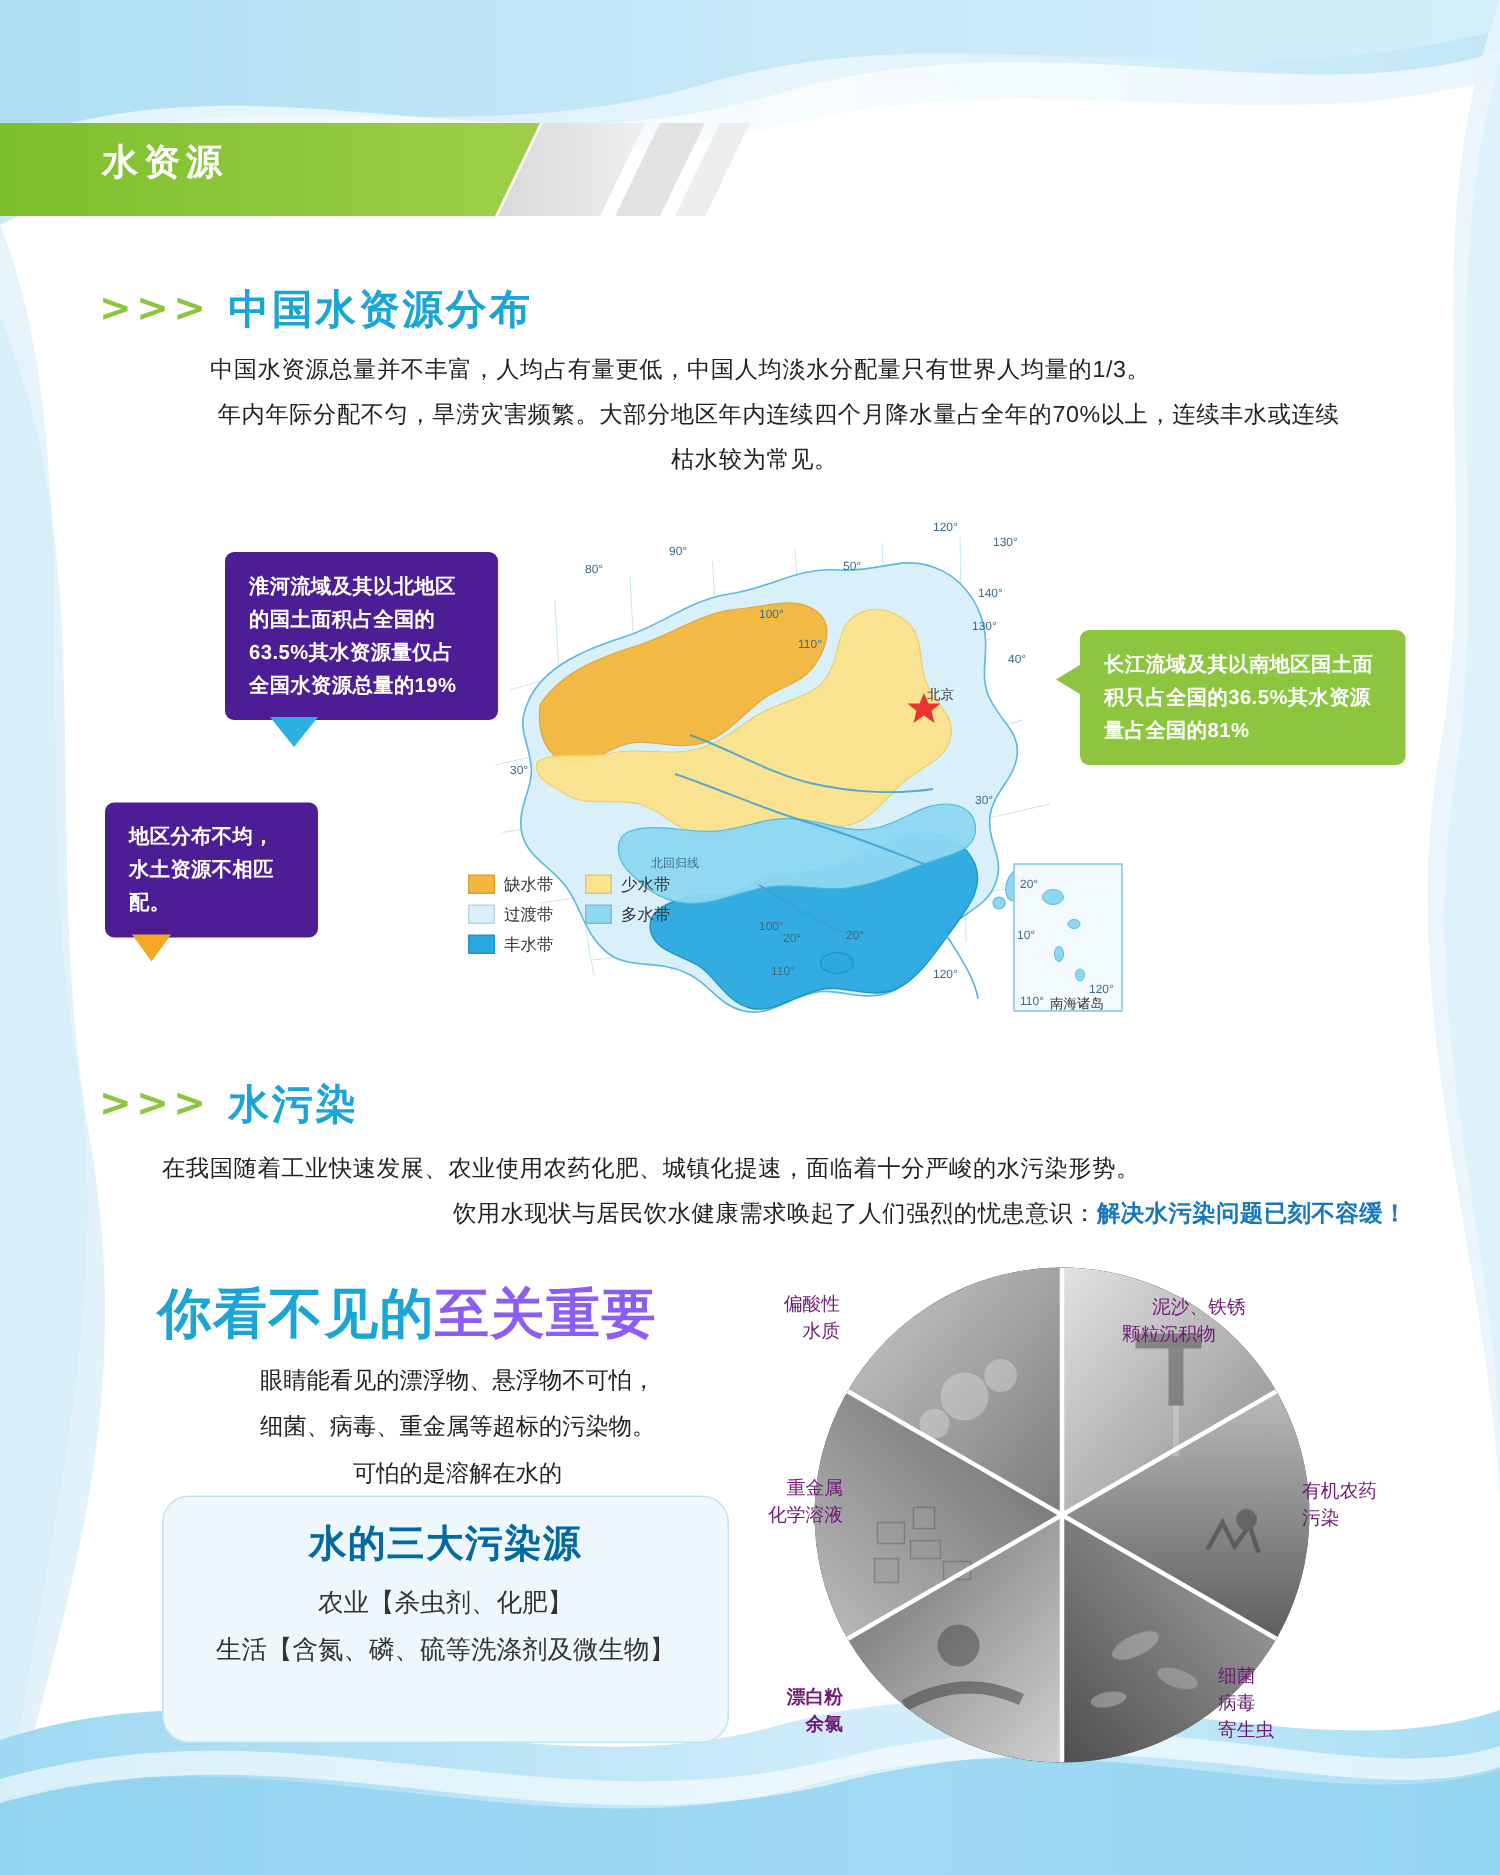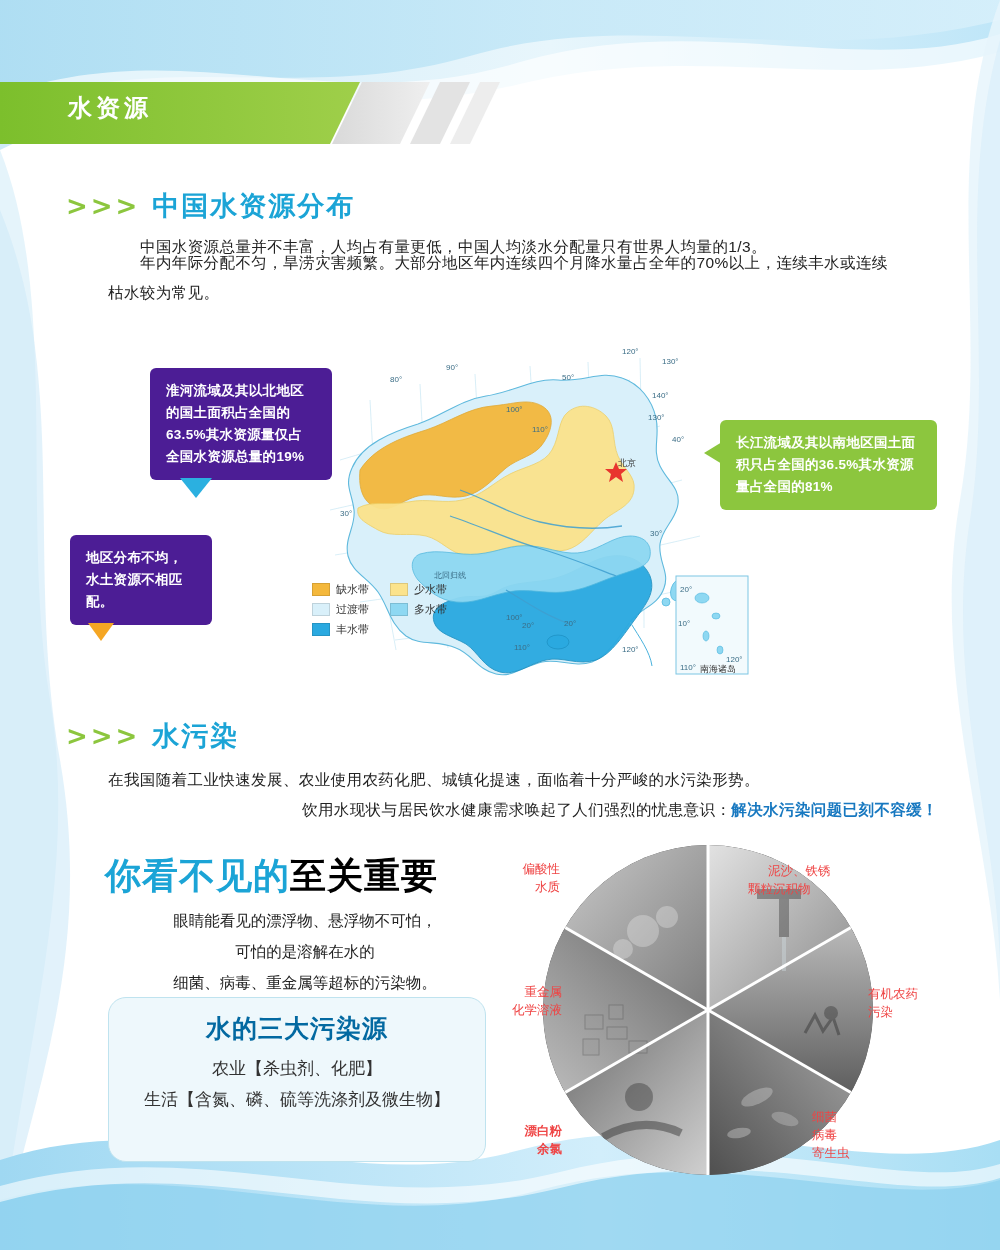--- a/index.html
+++ b/index.html
@@ -166,21 +166,21 @@
   .big-title {
     position: absolute;
     left: 105px;
     top: 852px;
     z-index: 6;
     font-size: 36px;
     font-weight: bold;
     color: #1ba4d6;
     letter-spacing: 1px;
   }
-  .big-title .em { color: #000000; }
+  .big-title .em { color: #8b5cf6; }
 
   .mid-text {
     position: absolute;
     left: 110px;
     top: 905px;
     width: 390px;
     z-index: 6;
     text-align: center;
     font-size: 15.5px;
     line-height: 31px;
@@ -236,21 +236,21 @@
     left: 0; top: 0;
     width: 330px; height: 330px;
     z-index: 7;
   }
 
   .wlabel {
     position: absolute;
     z-index: 8;
     font-size: 12.5px;
     line-height: 18px;
-    color: #ef4444;
+    color: #701a75;
   }
   .wlabel.right { text-align: left; }
   .wlabel.left  { text-align: right; }
 </style>
 </head>
 <body>
 
 <div class="page">
 
   <svg class="bg-waves" viewBox="0 0 1000 1250" preserveAspectRatio="none">
@@ -302,21 +302,21 @@
     <polygon points="480,0 500,0 470,62 450,62" fill="#ededed"></polygon>
   </svg>
   <div class="header-title">水资源</div>
 
   <div class="sec-head" style="left:66px; top:188px;">
     <span class="sec-arrows">&gt;&gt;&gt;</span>
     <span class="sec-title">中国水资源分布</span>
   </div>
 
   <div class="para indent" style="left:108px; top:232px; width:790px;">中国水资源总量并不丰富，人均占有量更低，中国人均淡水分配量只有世界人均量的1/3。</div>
-  <div class="para indent" style="left:108px; top:248px; width:790px;">年内年际分配不匀，旱涝灾害频繁。大部分地区年内连续四个月降水量占全年的70%以上，连续丰水或连续枯水较为常见。</div>
+  <div class="para indent" style="left:108px; top:262px; width:790px;text-align:center;">年内年际分配不匀，旱涝灾害频繁。大部分地区年内连续四个月降水量占全年的70%以上，连续丰水或连续枯水较为常见。</div>
 
   <div class="map-wrap">
     <svg viewBox="0 0 460 350" width="460" height="350">
 
       <g stroke="#9fd4ea" stroke-width=".5" fill="none" opacity=".8">
         <path d="M40,120 C120,96 230,70 330,40"></path>
         <path d="M30,170 C120,150 250,120 360,86"></path>
         <path d="M35,215 C130,200 260,172 382,140"></path>
         <path d="M60,262 C150,250 280,224 400,196"></path>
         <path d="M95,300 C180,290 300,268 410,244"></path>
@@ -458,22 +458,22 @@
   <div class="para" style="left:108px; top:795px; width:830px;text-align:right;">
     <span>饮用水现状与居民饮水健康需求唤起了人们强烈的忧患意识：</span><span class="hl-blue">解决水污染问题已刻不容缓！</span>
   </div>
 
   <div class="big-title">
     <span>你看不见的</span><span class="em">至关重要</span>
   </div>
 
   <div class="mid-text">
     <div>眼睛能看见的漂浮物、悬浮物不可怕，</div>
+    <div>细菌、病毒、重金属等超标的污染物。</div>
     <div>可怕的是溶解在水的</div>
-    <div>细菌、病毒、重金属等超标的污染物。</div>
   </div>
 
   <div class="src-box">
     <div class="src-title">水的三大污染源</div>
     <div class="src-line">农业【杀虫剂、化肥】</div>
     <div class="src-line">生活【含氮、磷、硫等洗涤剂及微生物】</div>
   </div>
 
   <div class="wheel">
     <svg class="seg" viewBox="0 0 330 330">

